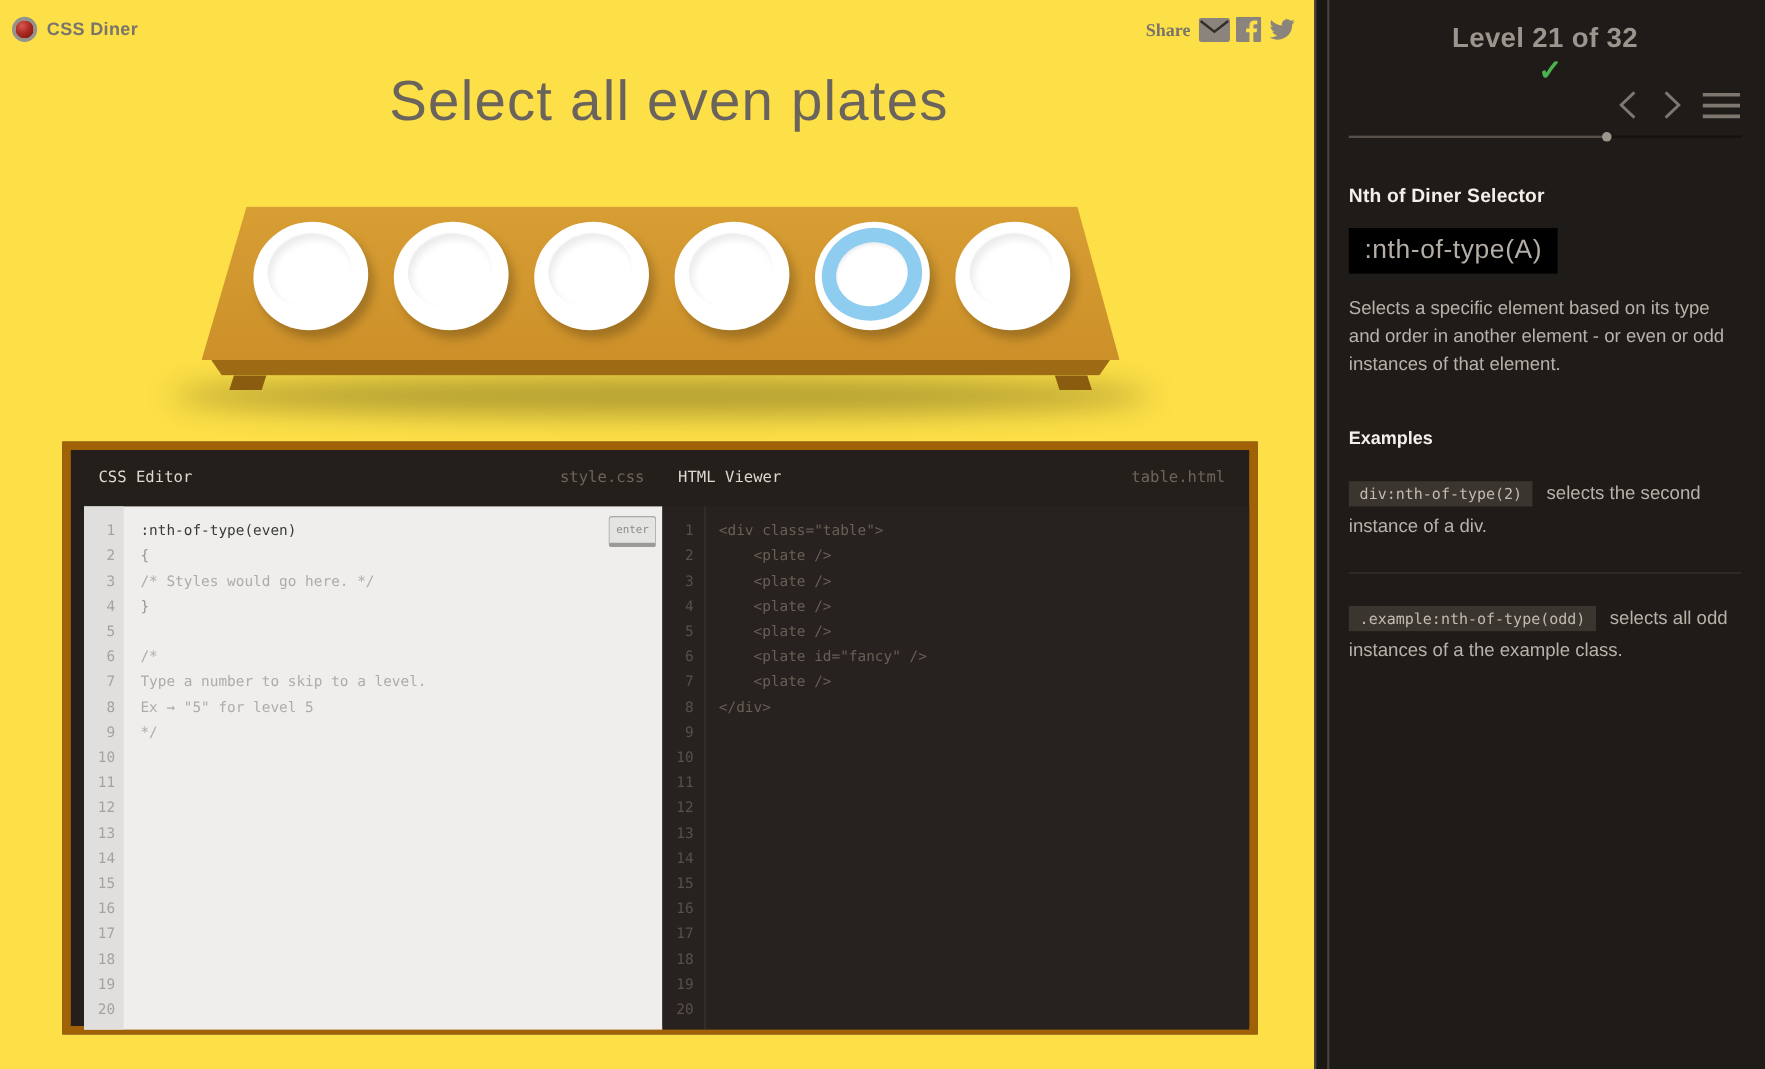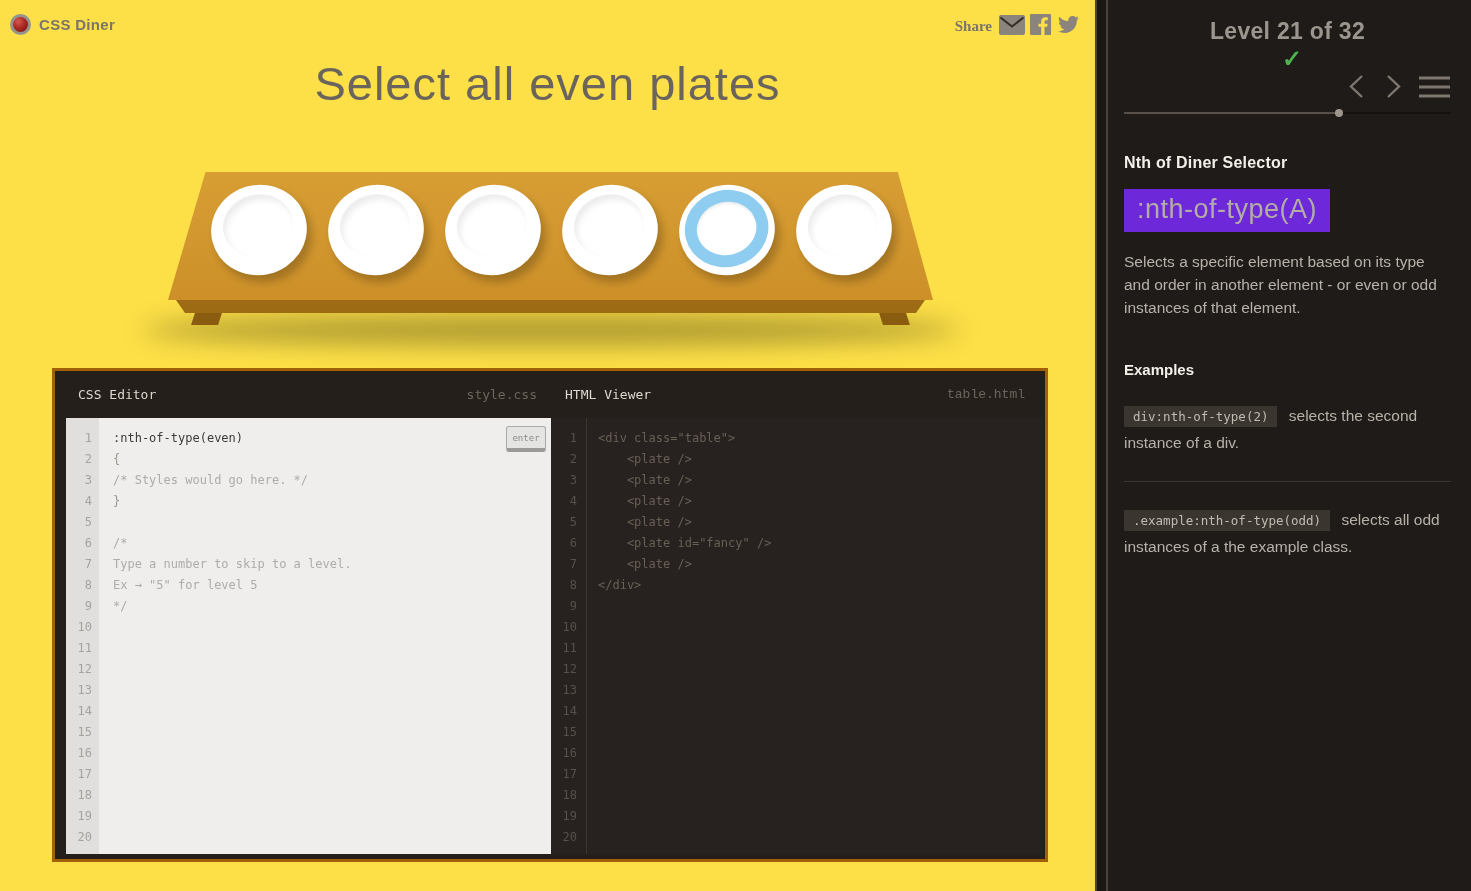--- a/index.html
+++ b/index.html
@@ -18,21 +18,21 @@
   .topbar { position:absolute; top:0; left:0; right:0; height:42px;
     display:flex; align-items:center; justify-content:space-between; padding:6px 14px 0 10px; }
   .logo { display:flex; align-items:center; gap:8px; }
   .logo-dot { width:21px; height:21px; border-radius:50%; border:3px solid #95938e;
     background:radial-gradient(circle at 35% 30%, #d85850 0%, #ab2a23 45%, #731009 100%); }
   .logo-text { font-size:15px; font-weight:bold; color:#7a746b; letter-spacing:.3px; }
   .share { display:flex; align-items:flex-end; gap:5px;font-family:Liberation Serif, serif; }
   .share-label { font-size:15px; font-weight:bold; color:#7a746b; margin-right:2px; }
   .share svg { display:block; cursor:pointer; }
 
-  .page-title { position:absolute; top:56px; left:0; width:100%; text-align:center;
+  .page-title { position:absolute; top:56px; left:10px; width:100%; text-align:center;
     font-size:47px; font-weight:500; color:#6b645c; letter-spacing:1px; }
 
   
   .scene { position:absolute; inset:0; pointer-events:none; }
   .scene * { pointer-events:auto; }
   .table-shadow { position:absolute; left:142px; top:314px; width:818px; height:32px;
     background:rgba(0,0,0,.30); border-radius:50%; filter:blur(12px); }
   .tabletop { position:absolute; left:168px; top:172px; width:765px; height:128px;
     background:linear-gradient(#d79e34, #cd9029);
     clip-path:polygon(4.9% 0, 95.4% 0, 100% 100%, 0 100%); }
@@ -48,29 +48,29 @@
   .plate::before { content:""; position:absolute; left:13px; right:13px; top:10px; bottom:19px;
     border-radius:50%; background:#fff;
     box-shadow:inset 2px 5px 6px rgba(0,0,0,.08), 0 -1px 1px rgba(0,0,0,.04); }
   .plate.fancy::before { display:none; }
   .plate .ring { position:absolute; left:6px; right:6px; top:5px; bottom:8px;
     border-radius:50%; border:12px solid #8ecdf0; background:#fff;
     box-shadow:inset 0 2px 3px rgba(0,0,0,.08); }
 
   
   .editor-panel { position:absolute; left:52px; top:368px; width:996px; height:494px;
-    background:#241f1b; border:3px solid #a16207;
+    background:#241f1b; border:7px solid #a16207;
     font-family:"DejaVu Sans Mono","Liberation Mono",monospace; }
   .ed-heads { display:flex; height:47px; align-items:center; }
   .ed-head { display:flex; align-items:center; font-size:13px; color:#ddd8d0; }
   .ed-head.css { width:496px; padding-left:23px; }
   .ed-head.html { width:498px; padding-left:16px; }
   .fname { margin-left:auto; color:#6b655d; }
   .ed-head.css .fname { margin-right:12px; }
-  .ed-head.html .fname { margin-right:20px;font-family:Liberation Mono, monospace; }
+  .ed-head.html .fname { margin-right:20px; }
 
   .ed-bodies { display:flex; padding:0 0 10px 11px; }
   .ed-body { position:relative; height:436px; font-size:12px; }
   .css-body { width:485px; background:#efeeec; }
   .html-body { width:492px; background:#272220; margin-left:0; }
   .gutter { position:absolute; left:0; top:0; bottom:0; width:33px; background:#e0dfdd; }
   .vline { position:absolute; left:35px; top:0; bottom:0; width:1px; background:#3c362f; }
   .lines { position:absolute; inset:0; padding-top:10px; }
   .row { display:flex; height:21px; line-height:21px; }
   .ln { flex:none; width:33px; padding-right:7px; text-align:right; color:#a5a39e; }
@@ -95,22 +95,22 @@
   .side-nav { margin-left:auto; display:flex; align-items:center; gap:14px; }
   .side-nav svg { display:block; cursor:pointer; }
 
   .progress { position:relative; margin-top:12px; height:2px; background:#131008; }
   .progress { background:#14110f; }
   .progress-done { position:absolute; left:0; top:0; height:2px; background:#57504a; }
   .progress-dot { position:absolute; top:-3px; width:8px; height:8px; border-radius:50%;
     background:#9d968d; }
 
   .lesson-title { margin-top:40px; font-size:16px; font-weight:bold; color:#f3efe9; letter-spacing:.2px; }
-  .selector-box { display:inline-block; margin-top:17px; background:#6d28d9; color:#b3ada5;
-    font-size:27px; padding:5px 13px 7px; letter-spacing:.5px; }
+  .selector-box { display:inline-block; margin-top:17px; background:#000000; color:#b3ada5;
+    font-size:22px; padding:5px 13px 7px; letter-spacing:.5px; }
   .desc { margin-top:19px; font-size:15.5px; line-height:1.47; color:#b7b1a9; }
 
   .examples-heading { margin-top:42px; font-size:15px; font-weight:bold; color:#f3efe9; }
   .example { margin-top:24px; font-size:15.5px; line-height:1.75; color:#b7b1a9; }
   .chip { font-family:"DejaVu Sans Mono","Liberation Mono",monospace; font-size:12.5px;
     background:#3a352f; color:#c1bbb2; padding:3px 9px; margin-right:7px; }
   .ex-divider { border-top:1px solid #3b3630; margin-top:24px; }
 </style>
 </head>
 <body>

